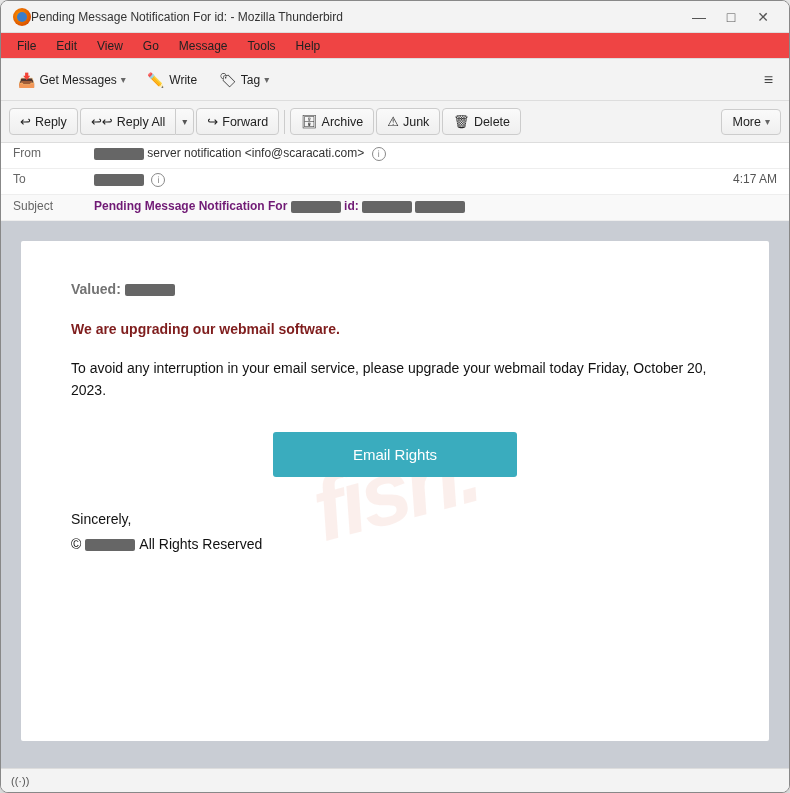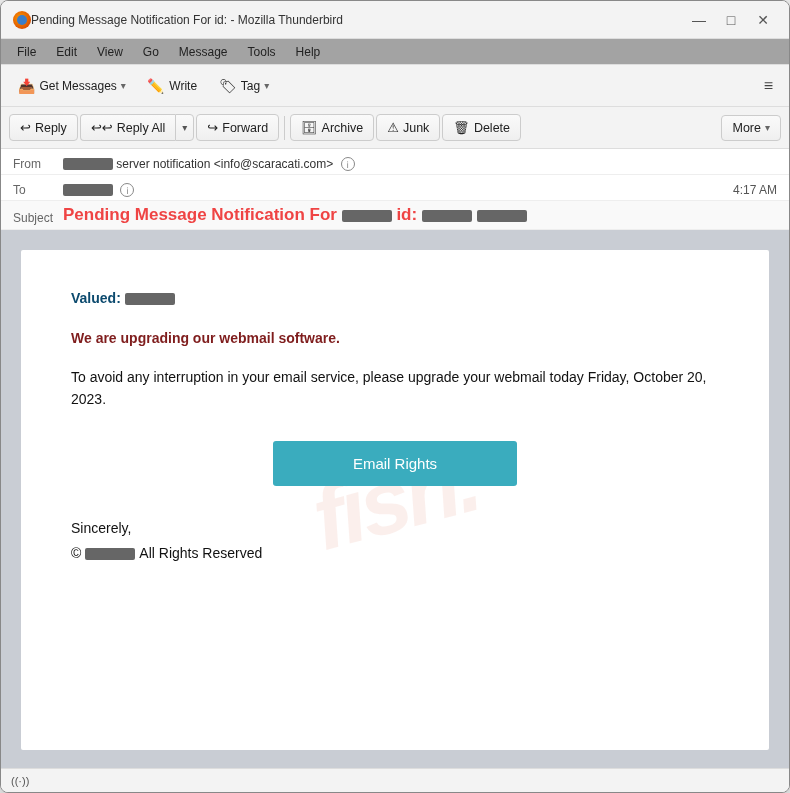--- a/index.html
+++ b/index.html
@@ -21,21 +21,21 @@
       overflow: hidden;
       display: flex;
       flex-direction: column;
       background: #fff;
       box-shadow: 0 4px 16px rgba(0,0,0,0.25);
     }
 
     
     .titlebar {
       background: #f3f3f3;
-      height: 38px;
+      height: 32px;
       display: flex;
       align-items: center;
       padding: 0 12px;
       border-bottom: 1px solid #ddd;
       flex-shrink: 0;
     }
     .titlebar-title {
       flex: 1;
       font-size: 12px;
       color: #333;
@@ -57,21 +57,21 @@
       font-size: 14px;
       color: #555;
       display: flex;
       align-items: center;
       justify-content: center;
       border-radius: 4px;
     }
 
     
     .menubar {
-      background: #a3a3a3;
+      background: #ef4444;
       height: 26px;
       display: flex;
       align-items: center;
       padding: 0 8px;
       border-bottom: 1px solid #ddd;
       flex-shrink: 0;
       gap: 4px;
     }
     .menubar-item {
       padding: 2px 8px;
@@ -160,26 +160,27 @@
     .action-separator { width: 1px; height: 24px; background: #ccc; margin: 0 3px; }
     .action-more {
       margin-left: auto;
       display: flex;
       align-items: flex-end;
     }
 
     
     .header-row {
       display: flex;
-      align-items: flex-end;
+      align-items: flex-start;
       padding: 3px 12px;
       border-bottom: 1px solid #eee;
       background: #fff;
       min-height: 26px;
       flex-shrink: 0;
+      gap: 31px;
     }
     .header-label {
       width: 50px;
       color: #666;
       font-size: 12px;
       flex-shrink: 0;
     }
     .header-value {
       flex: 1;
       font-size: 12px;
@@ -188,22 +189,22 @@
     .header-time {
       font-size: 12px;
       color: #555;
       margin-left: auto;
     }
     .header-row.subject-row {
       padding: 4px 12px;
       background: #f9f9f9;
     }
     .subject-text {
-      font-size: 17px;
-      color: #ef4444;
+      font-size: 12px;
+      color: #701a75;
     }
     .subject-bold { font-weight: bold; }
     .redacted {
       display: inline-block;
       background: #666;
       color: #666;
       border-radius: 2px;
       min-width: 50px;
       height: 12px;
       vertical-align: middle;
@@ -262,21 +263,21 @@
 
     
     .email-content {
       position: relative;
       z-index: 1;
     }
     .email-valued {
       font-size: 14px;
       font-weight: bold;
       margin-bottom: 24px;
-      color: #0c4a6e;
+      color: #737373;
     }
     .email-heading {
       font-size: 14px;
       font-weight: bold;
       color: #7f1d1d;
       margin-bottom: 20px;
     }
     .email-para {
       font-size: 14px;
       color: #111;

